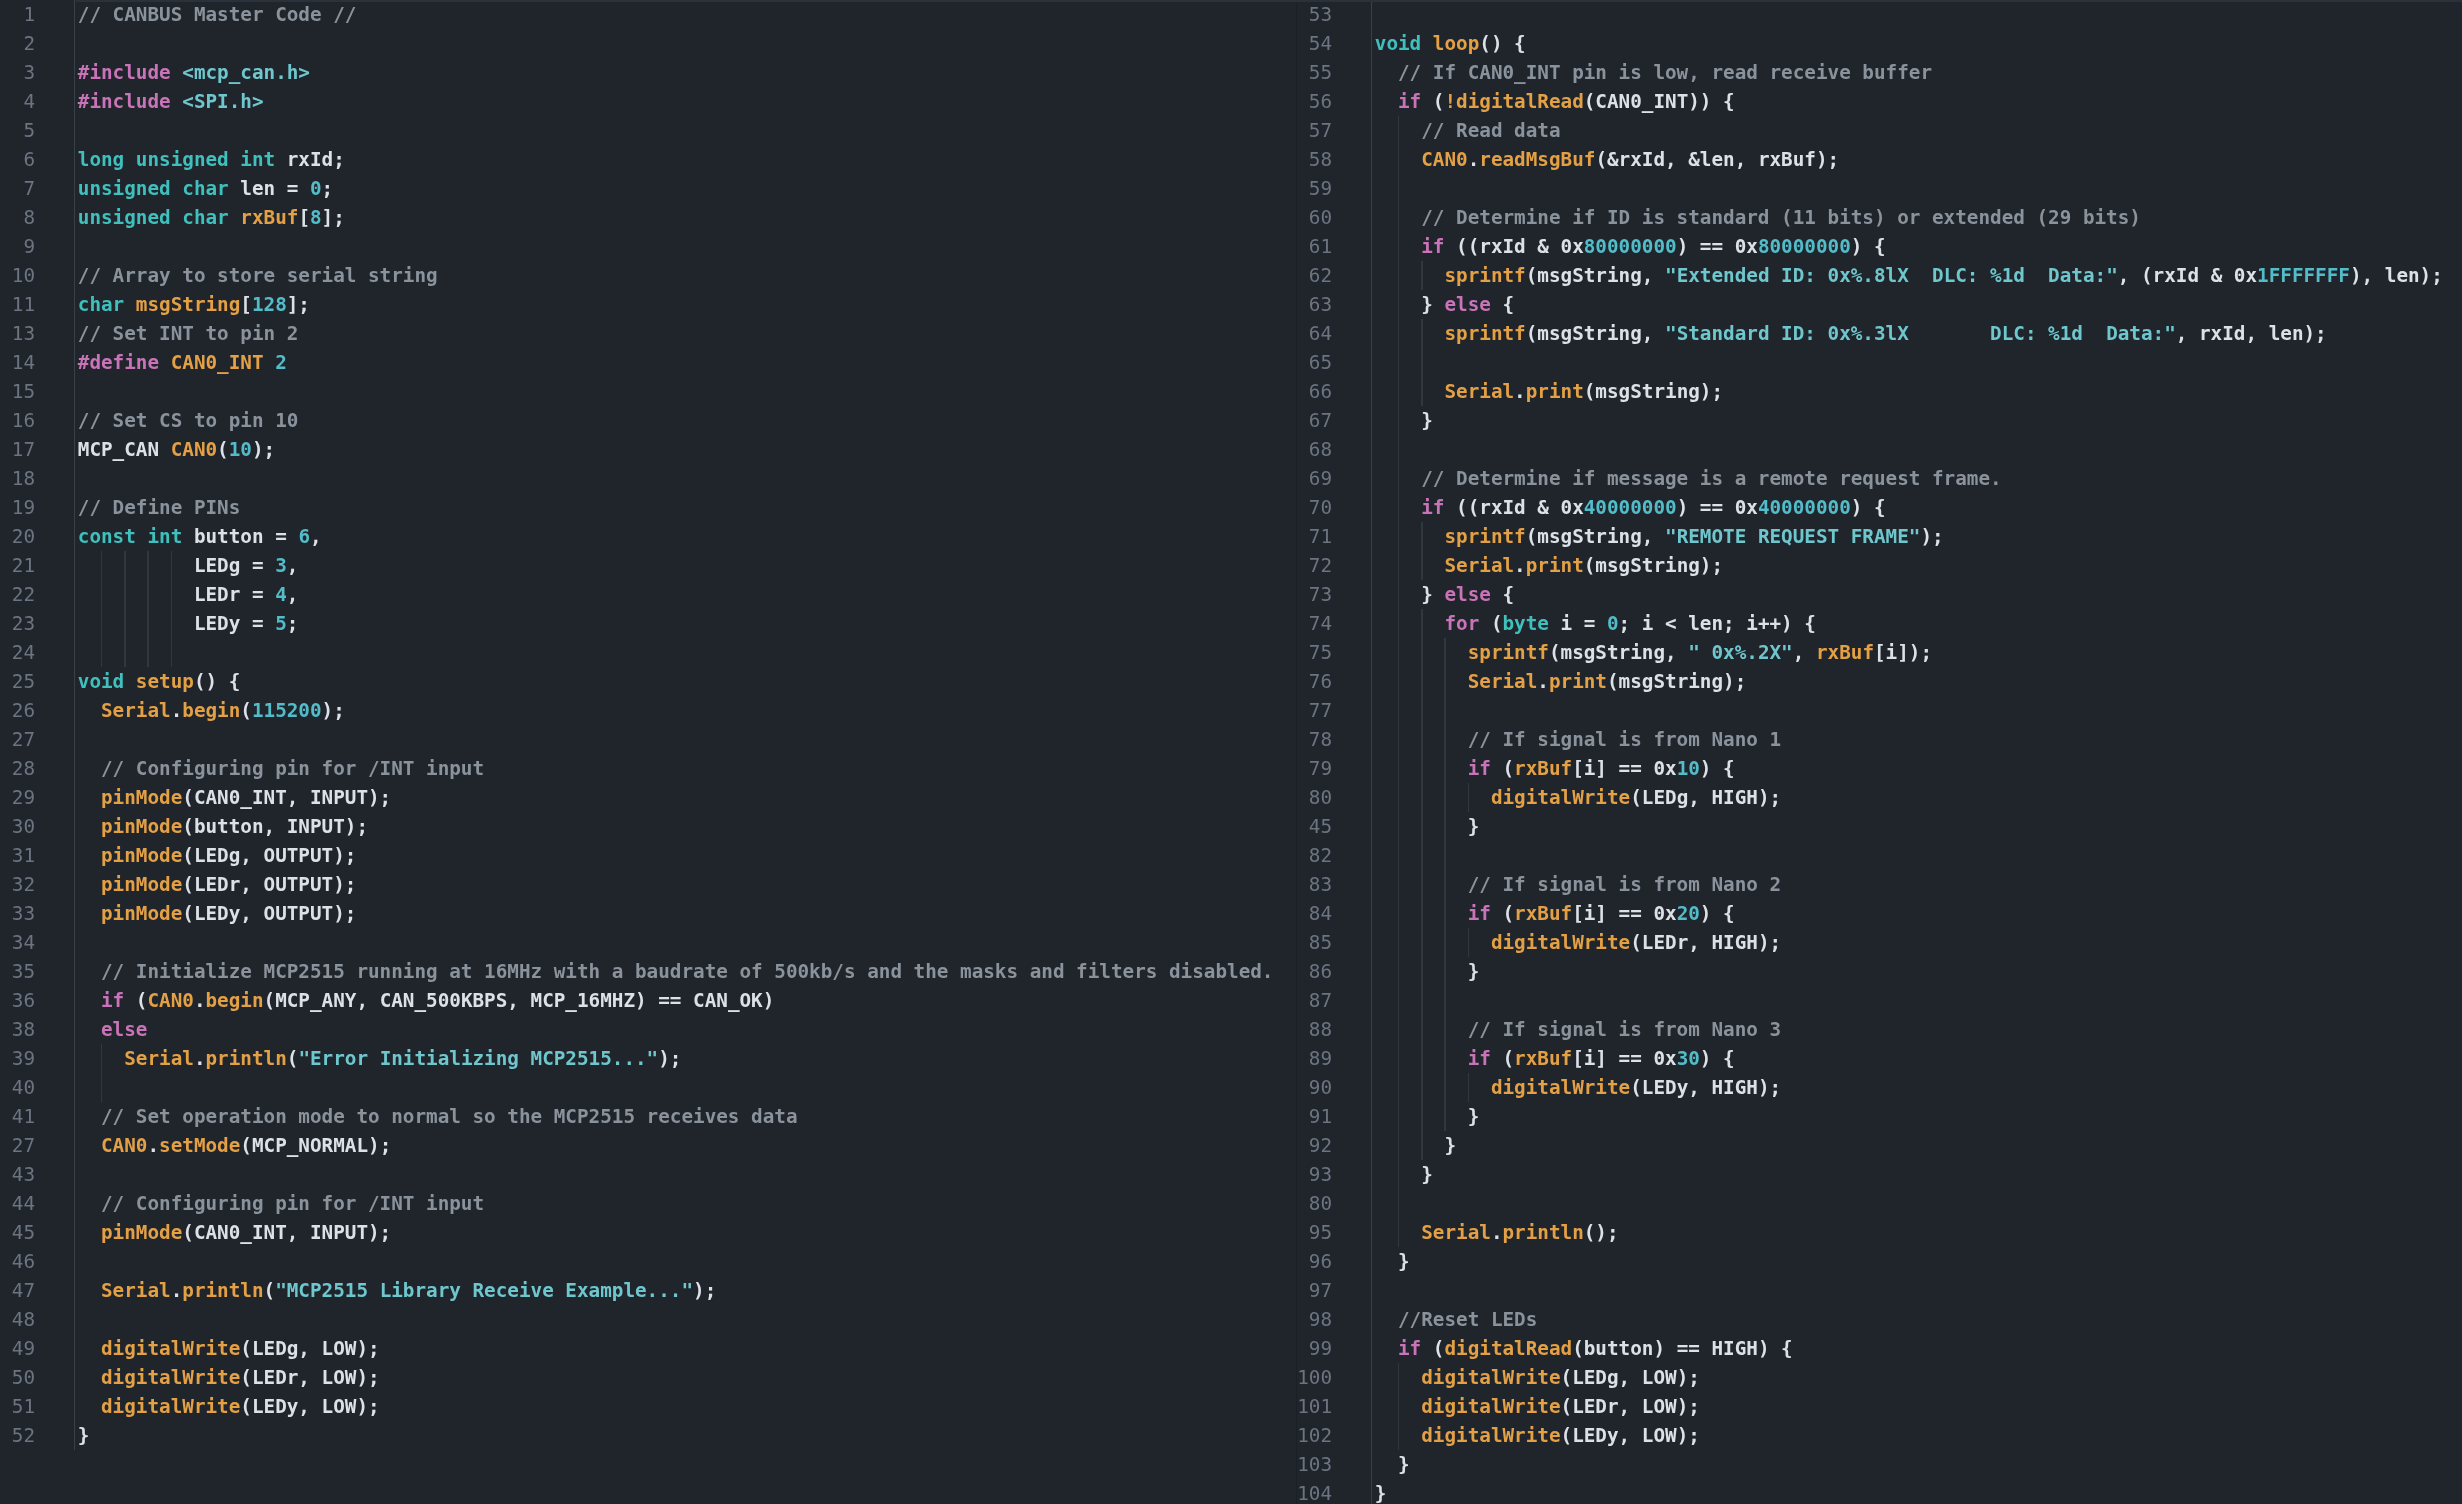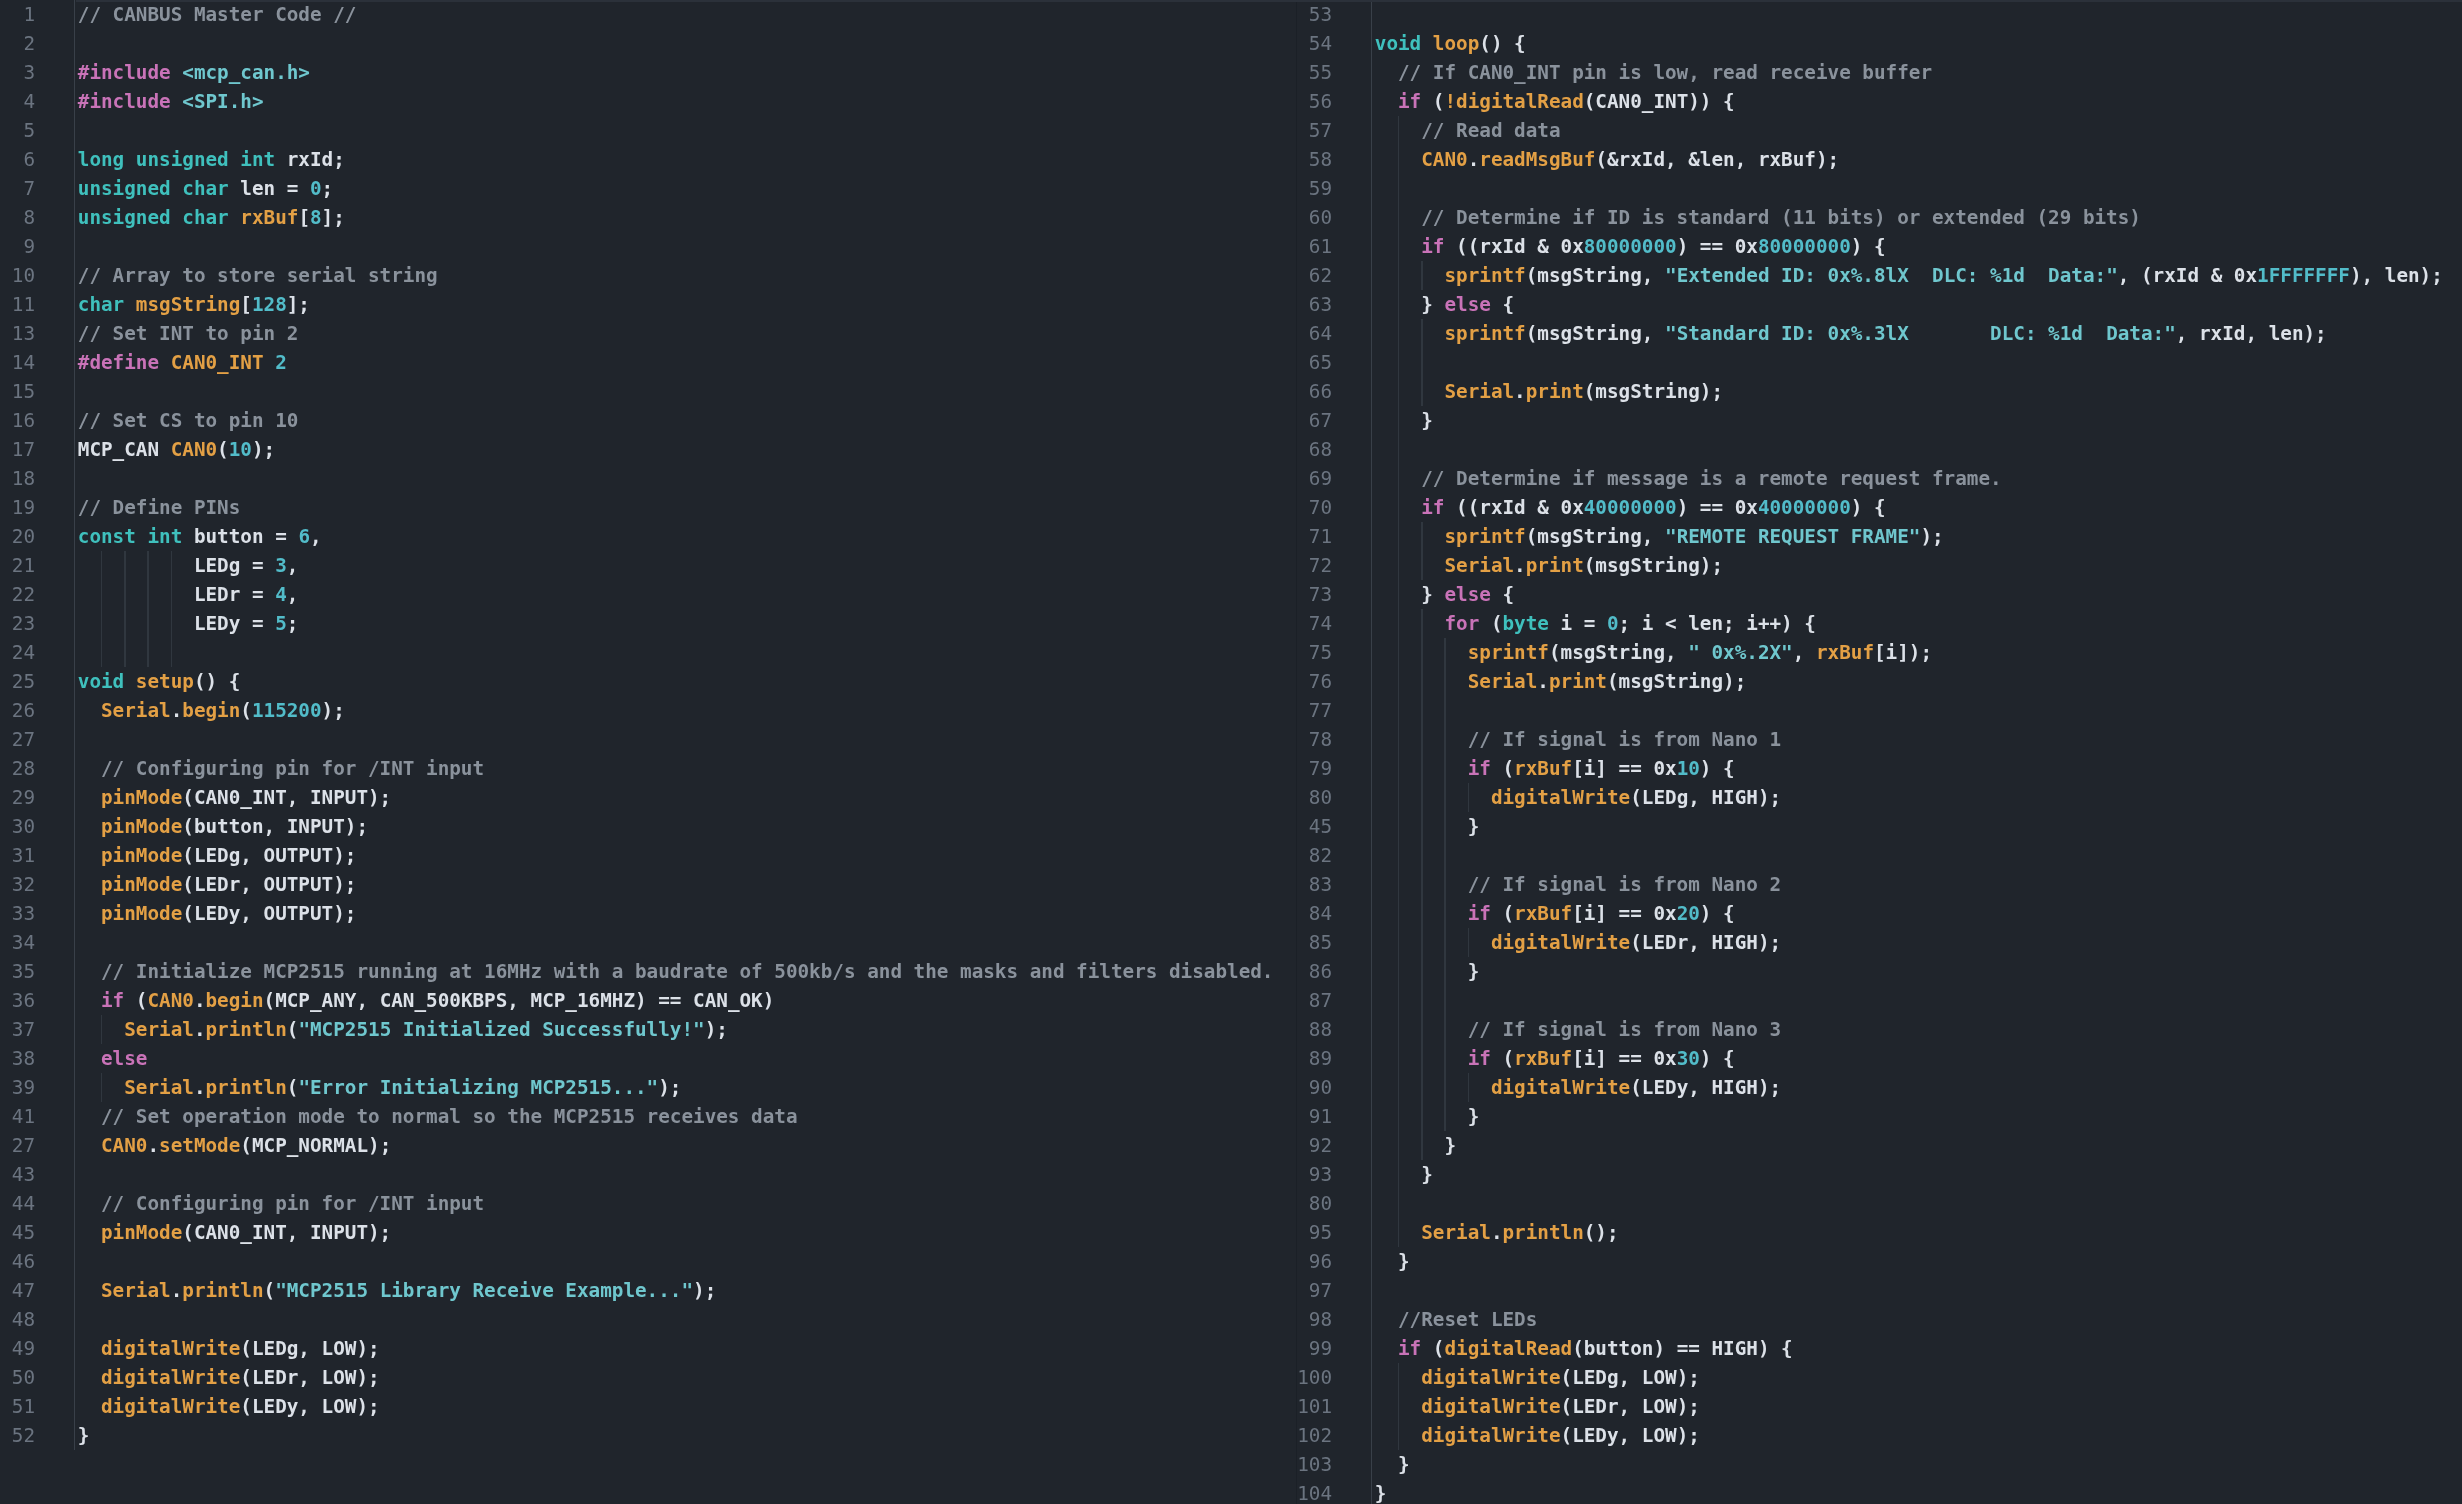--- a/index.html
+++ b/index.html
@@ -108,23 +108,23 @@
       <div class="row"><div class="num">27</div><div class="code"><span class="toks"></span></div></div>
       <div class="row"><div class="num">28</div><div class="code"><span class="toks"><span class="tk-w">  </span><span class="tk-c">// Configuring pin for /INT input</span></span></div></div>
       <div class="row"><div class="num">29</div><div class="code"><span class="toks"><span class="tk-w">  </span><span class="tk-f">pinMode</span><span class="tk-w">(CAN0_INT, INPUT);</span></span></div></div>
       <div class="row"><div class="num">30</div><div class="code"><span class="toks"><span class="tk-w">  </span><span class="tk-f">pinMode</span><span class="tk-w">(button, INPUT);</span></span></div></div>
       <div class="row"><div class="num">31</div><div class="code"><span class="toks"><span class="tk-w">  </span><span class="tk-f">pinMode</span><span class="tk-w">(LEDg, OUTPUT);</span></span></div></div>
       <div class="row"><div class="num">32</div><div class="code"><span class="toks"><span class="tk-w">  </span><span class="tk-f">pinMode</span><span class="tk-w">(LEDr, OUTPUT);</span></span></div></div>
       <div class="row"><div class="num">33</div><div class="code"><span class="toks"><span class="tk-w">  </span><span class="tk-f">pinMode</span><span class="tk-w">(LEDy, OUTPUT);</span></span></div></div>
       <div class="row"><div class="num">34</div><div class="code"><span class="toks"></span></div></div>
       <div class="row"><div class="num">35</div><div class="code"><span class="toks"><span class="tk-w">  </span><span class="tk-c">// Initialize MCP2515 running at 16MHz with a baudrate of 500kb/s and the masks and filters disabled.</span></span></div></div>
       <div class="row"><div class="num">36</div><div class="code"><span class="toks"><span class="tk-w">  </span><span class="tk-k">if</span><span class="tk-w"> (</span><span class="tk-f">CAN0</span><span class="tk-w">.</span><span class="tk-f">begin</span><span class="tk-w">(MCP_ANY, CAN_500KBPS, MCP_16MHZ) == CAN_OK)</span></span></div></div>
-      <div class="row"><div class="num">37</div><div class="code"><i class="guide" style="left: calc(2ch + 2.8px);"></i><span class="toks"><span class="tk-w">    </span><span class="tk-f">Serial</span><span class="tk-w">.</span><span class="tk-f">println</span><span class="tk-w">(</span><span class="tk-s">"MCP2515 Initialized Successfully!"</span><span class="tk-w">);</span></span></div></div>
       <div class="row"><div class="num">38</div><div class="code"><span class="toks"><span class="tk-w">  </span><span class="tk-k">else</span></span></div></div>
       <div class="row"><div class="num">39</div><div class="code"><i class="guide" style="left: calc(2ch + 2.8px);"></i><span class="toks"><span class="tk-w">    </span><span class="tk-f">Serial</span><span class="tk-w">.</span><span class="tk-f">println</span><span class="tk-w">(</span><span class="tk-s">"Error Initializing MCP2515..."</span><span class="tk-w">);</span></span></div></div>
+      <div class="row"><div class="num">40</div><div class="code"><i class="guide" style="left: calc(2ch + 2.8px);"></i><span class="toks"></span></div></div>
       <div class="row"><div class="num">41</div><div class="code"><span class="toks"><span class="tk-w">  </span><span class="tk-c">// Set operation mode to normal so the MCP2515 receives data</span></span></div></div>
       <div class="row"><div class="num">27</div><div class="code"><span class="toks"><span class="tk-w">  </span><span class="tk-f">CAN0</span><span class="tk-w">.</span><span class="tk-f">setMode</span><span class="tk-w">(MCP_NORMAL);</span></span></div></div>
       <div class="row"><div class="num">43</div><div class="code"><span class="toks"></span></div></div>
       <div class="row"><div class="num">44</div><div class="code"><span class="toks"><span class="tk-w">  </span><span class="tk-c">// Configuring pin for /INT input</span></span></div></div>
       <div class="row"><div class="num">45</div><div class="code"><span class="toks"><span class="tk-w">  </span><span class="tk-f">pinMode</span><span class="tk-w">(CAN0_INT, INPUT);</span></span></div></div>
       <div class="row"><div class="num">46</div><div class="code"><span class="toks"></span></div></div>
       <div class="row"><div class="num">47</div><div class="code"><span class="toks"><span class="tk-w">  </span><span class="tk-f">Serial</span><span class="tk-w">.</span><span class="tk-f">println</span><span class="tk-w">(</span><span class="tk-s">"MCP2515 Library Receive Example..."</span><span class="tk-w">);</span></span></div></div>
       <div class="row"><div class="num">48</div><div class="code"><span class="toks"></span></div></div>
       <div class="row"><div class="num">49</div><div class="code"><span class="toks"><span class="tk-w">  </span><span class="tk-f">digitalWrite</span><span class="tk-w">(LEDg, LOW);</span></span></div></div>
       <div class="row"><div class="num">50</div><div class="code"><span class="toks"><span class="tk-w">  </span><span class="tk-f">digitalWrite</span><span class="tk-w">(LEDr, LOW);</span></span></div></div>

